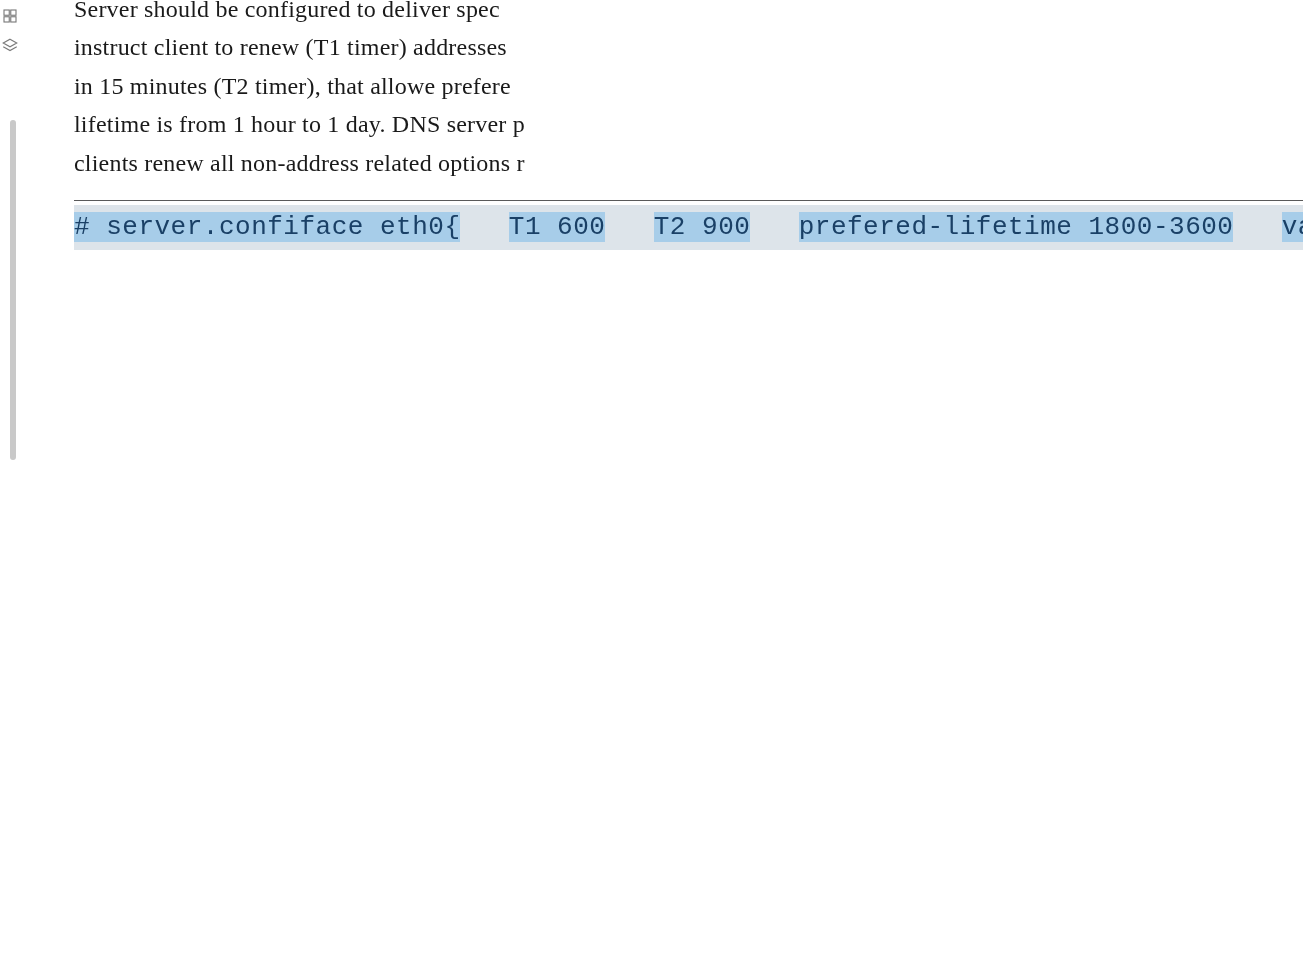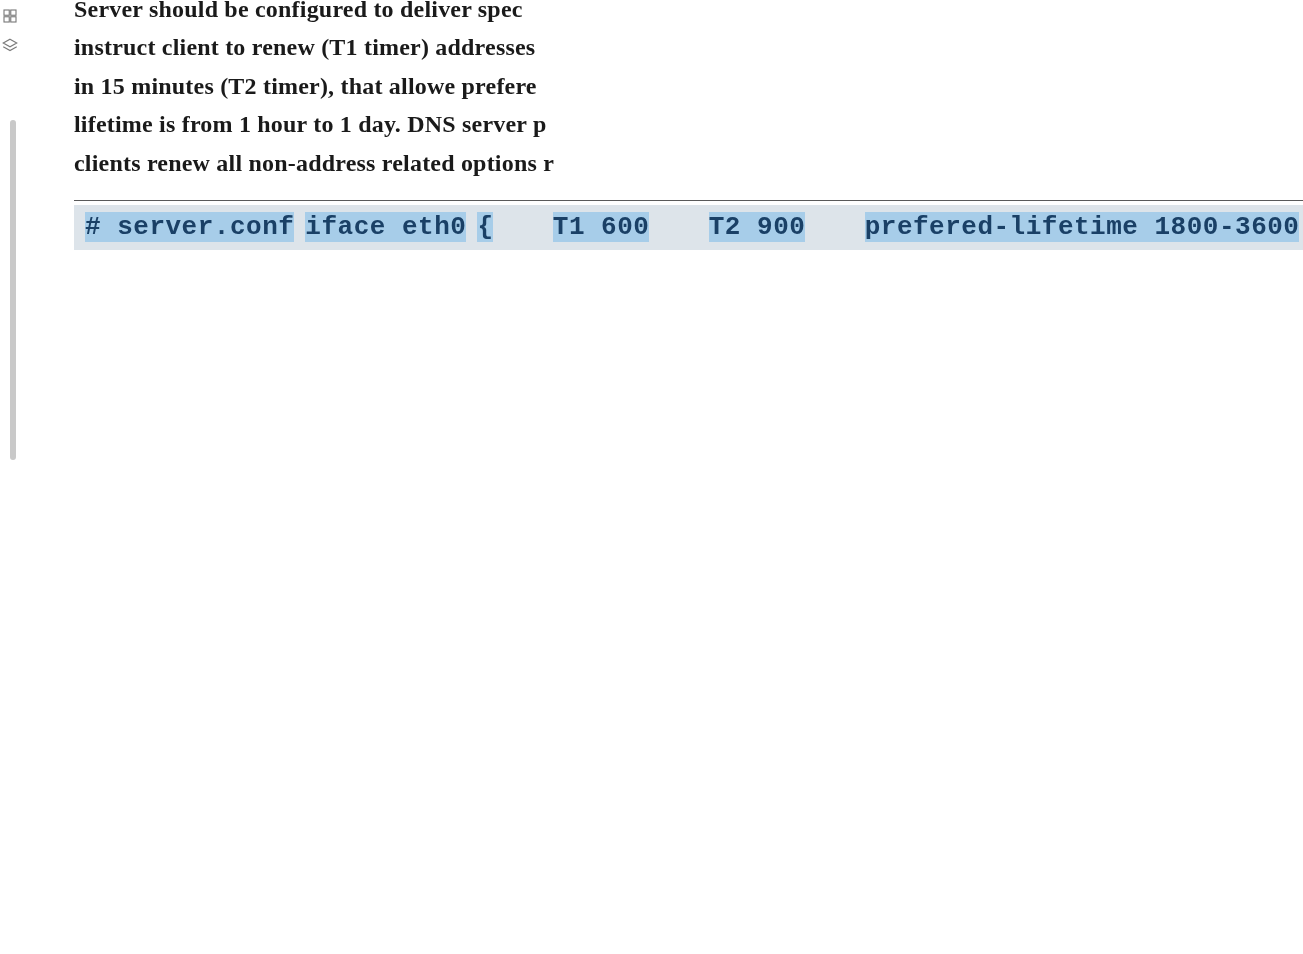--- a/index.html
+++ b/index.html
@@ -1,17 +1,17 @@
 <!DOCTYPE html>
 <html><head>
 <meta charset="utf-8">
 <style>
   * { box-sizing: border-box; margin: 0; padding: 0; }
   html, body { width: 1303px; height: 954px; overflow: hidden; font-family: -apple-system, "Segoe UI", sans-serif; background: #fff; }
-  .root { display: flex; width: 100%; height: 100%; font-weight: bold; }
+  .root { display: flex; width: 100%; height: 100%; }
 
   
   .iconstrip { width: 28px; background: #fff; padding-top: 4px; }
   .iconstrip .icn { width: 20px; height: 20px; display: flex; align-items: center; justify-content: center; color: #7a7a7a; margin: 2px auto 10px; }
 
   
   .sidebar { width: 326px; background: #f3f3f3; position: relative; }
   .sidebar-inner { position: absolute; inset: 0; overflow: hidden; padding-right: 10px; }
   .scrollbar { position: absolute; right: 4px; top: 120px; width: 6px; height: 340px; background: #c9c9c9; border-radius: 3px; }
 
@@ -29,21 +29,21 @@
 
   
   .redbox { position: absolute; border: 2px solid #eb1c1c; pointer-events: none; }
 
   
   .content { flex: 1; background: #ffffff; position: relative; }
   .para { font-family: Georgia, "Times New Roman", "cmr", serif; font-size: 24px; color: #1a1a1a; line-height: 1.60; padding: 0 0 18px 54px; margin-top: -10px; text-align: justify; letter-spacing: 0.2px; }
 
   .codewrap { margin-left: 54px; border-top: 1px solid #5a5a5a; padding-top: 4px; }
   .codeblock { background: #dde4ea; font-family: "Courier New", monospace; font-size: 26px; line-height: 1.72; white-space: pre; color: #1a4066; letter-spacing: 0.5px; width: max-content; }
-  .codeblock .hl { background: #a7cde9; margin-left: 11px; }
+  .codeblock .hl { background: #a7cde9; }
   .minbg { display: inline-block; min-width: 0; }
 </style>
 </head>
 <body>
 
 <div class="root">
   <div class="iconstrip">
     <div class="icn">
       <svg viewBox="0 0 24 24" width="18" height="18" fill="none" stroke="currentColor" stroke-width="1.5">
           <rect x="4" y="4" width="7" height="7"></rect>

